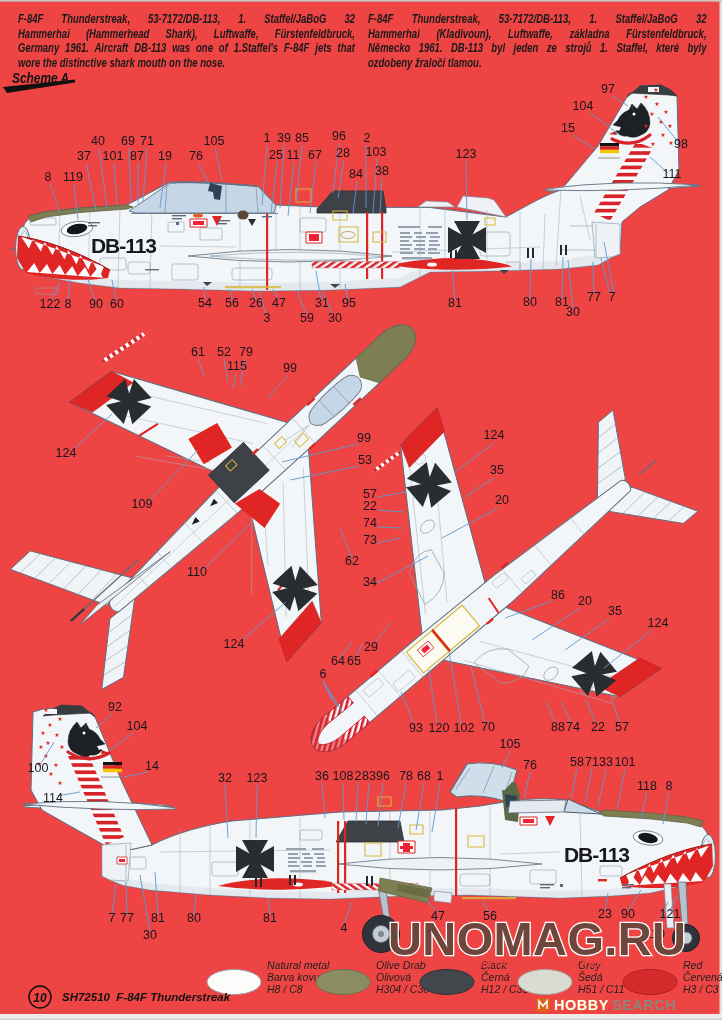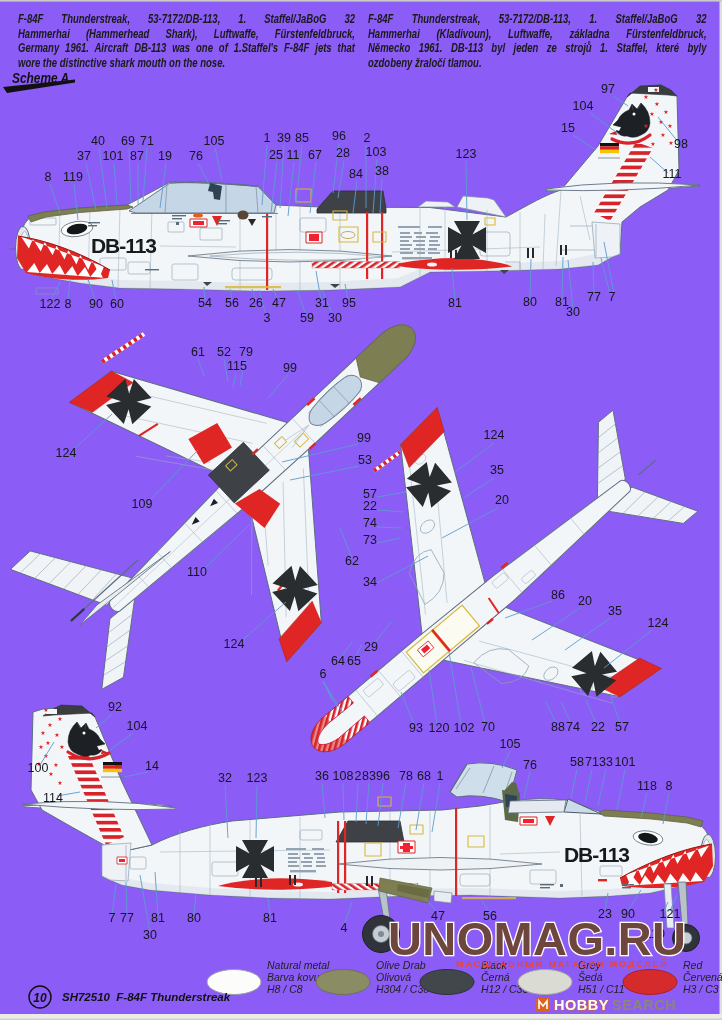--- a/index.html
+++ b/index.html
@@ -1,16 +1,16 @@
 <!DOCTYPE html>
 <html><head>
 <meta charset="utf-8">
 <style>
   html,body{margin:0;padding:0;background:#ffffff;}
-  .page{position:relative;width:722px;height:1020px;background:#8b5cf6;overflow:hidden;
+  .page{position:relative;width:722px;height:1020px;background:#ef4444;overflow:hidden;
         font-family:"Liberation Sans",sans-serif;text-decoration:underline;}
   .cap{position:absolute;font-size:12.2px;font-weight:bold;font-style:italic;color:#1a1a1a;
        line-height:14.6px;transform-origin:0 0;transform:scaleX(0.78);white-space:nowrap;}
   .cap .j{text-align:justify;text-align-last:justify;}
   .scheme{position:absolute;left:12px;top:70px;font-size:14px;font-weight:bold;font-style:italic;color:#111;transform-origin:0 0;transform:scaleX(0.85);}
   svg{position:absolute;left:0;top:0;}
   svg text{font-family:"Liberation Sans",sans-serif;}
   .n{font-size:12.5px;fill:#16161e;}
   .leg{font-size:10.5px;font-style:italic;fill:#222;}
 </style>

